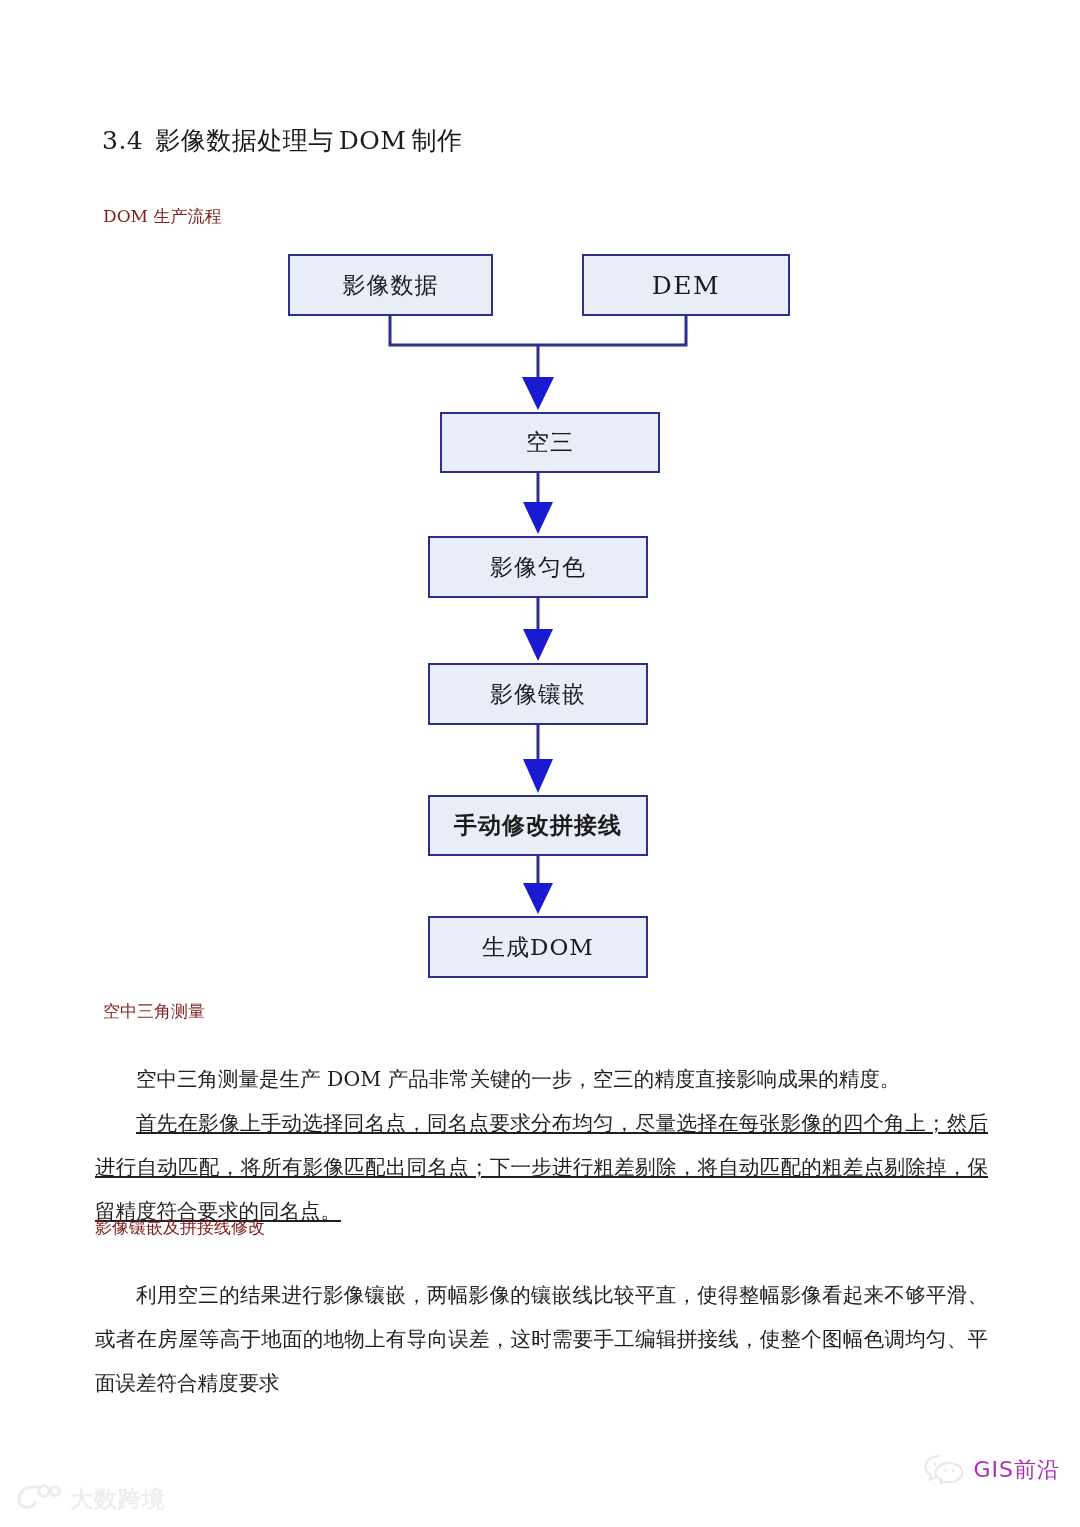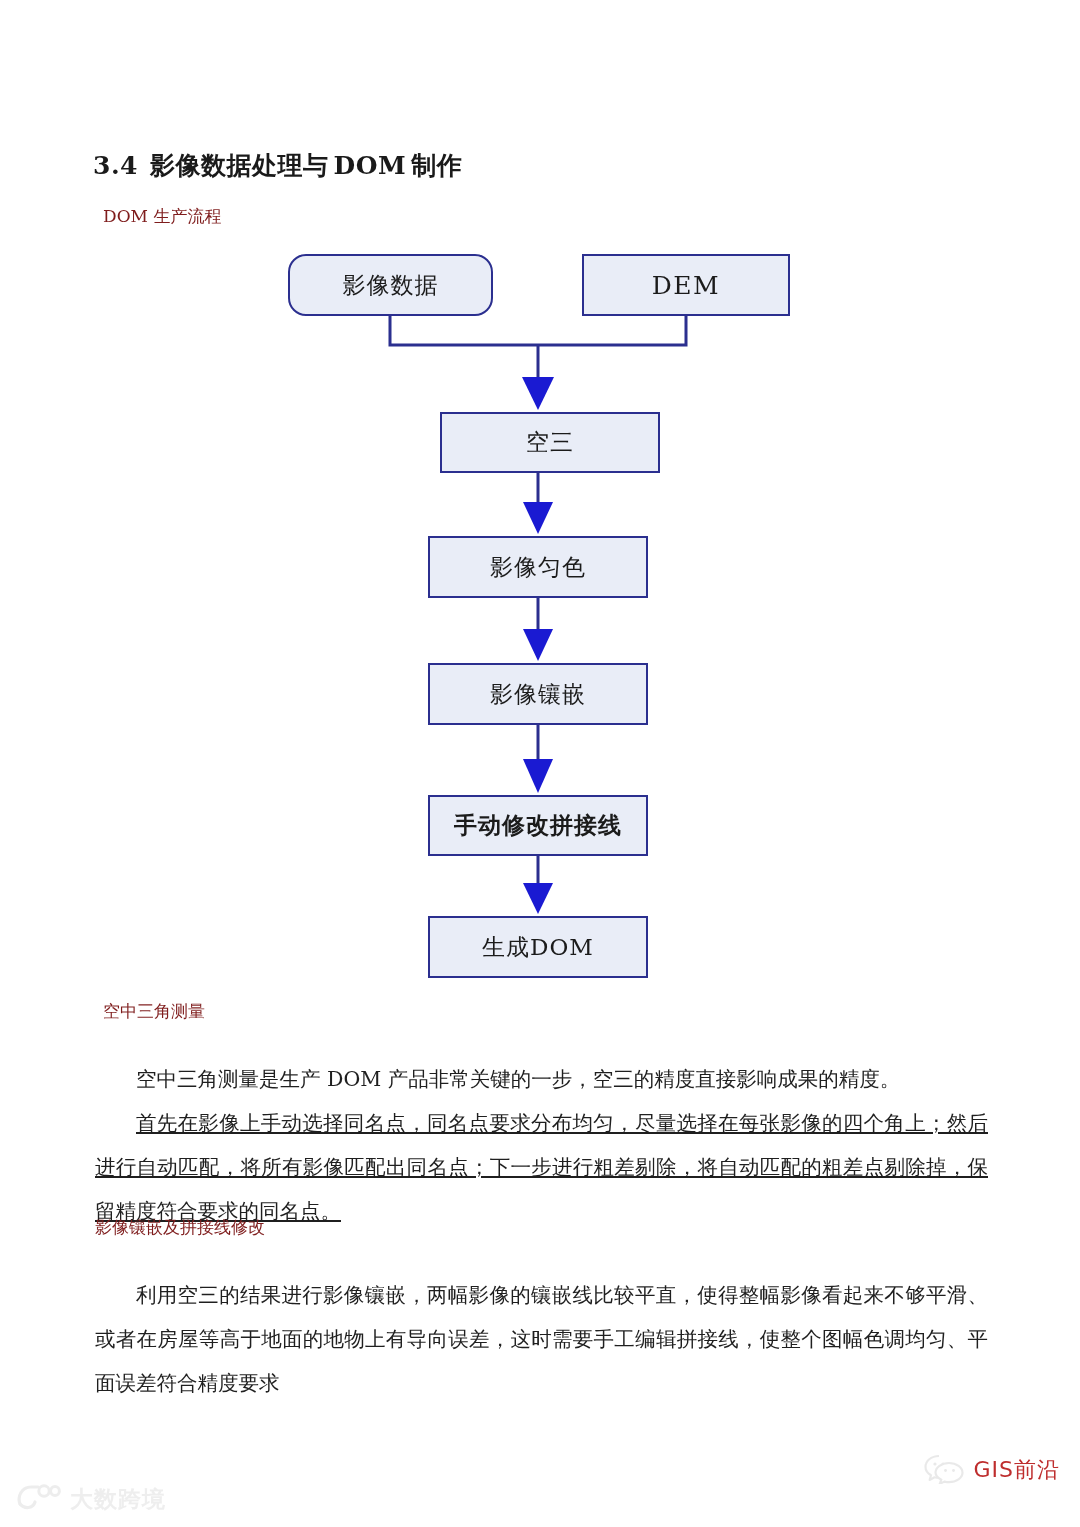--- a/index.html
+++ b/index.html
@@ -16,27 +16,26 @@
     position: relative;
     width: 1080px;
     height: 1527px;
     background: #ffffff;
     overflow: hidden;
   }
 
   
   .section-heading {
     position: absolute;
-    left: 93px;
+    left: 102px;
     top: 124px;
     font-size: 25px;
-    font-weight: bold;
+    font-weight: normal;
     letter-spacing: 0.5px;
     white-space: nowrap;
-    margin-top: 25px;
   }
   .section-heading .num { margin-right: 12px; }
   .section-heading .dom-word { margin: 0 5px; }
 
   .subhead {
     position: absolute;
     font-size: 17px;
     color: #7f1d1d;
     white-space: nowrap;
   }
@@ -74,21 +73,21 @@
     box-sizing: border-box;
     display: flex;
     align-items: center;
     justify-content: center;
     font-size: 23px;
     color: #1b1b1b;
     letter-spacing: 1px;
   }
   .node.latin { font-size: 25px; letter-spacing: 1.5px; }
 
-  #node-image  { left: 288px; top: 254px; width: 205px; height: 62px; border-radius: 18px; }
+  #node-image  { left: 288px; top: 254px; width: 205px; height: 62px; }
   #node-dem    { left: 582px; top: 254px; width: 208px; height: 62px; }
   #node-at     { left: 428px; top: 412px; width: 220px; height: 61px; margin-left: 12px; }
   #node-color  { left: 428px; top: 536px; width: 220px; height: 62px; }
   #node-mosaic { left: 428px; top: 663px; width: 220px; height: 62px; }
   #node-seam   { left: 428px; top: 795px; width: 220px; height: 61px; font-weight: bold; }
   #node-out    { left: 428px; top: 916px; width: 220px; height: 62px; }
 
   .conn {
     position: absolute;
     pointer-events: none;
@@ -109,21 +108,21 @@
     font-family: "DejaVu Sans", "Liberation Sans", sans-serif;
     font-size: 23px;
     font-weight: bold;
     color: #ededed;
     letter-spacing: 1px;
     margin-left: 8px;
   }
   #wm-right .wm-text {
     font-family: "DejaVu Sans", "Liberation Sans", sans-serif;
     font-size: 22px;
-    color: #b91c1c;
+    color: #a21caf;
     letter-spacing: 1px;
     margin-left: 9px;
   }
 </style>
 </head>
 <body>
 
 <div id="page">
 
   <div class="section-heading">

